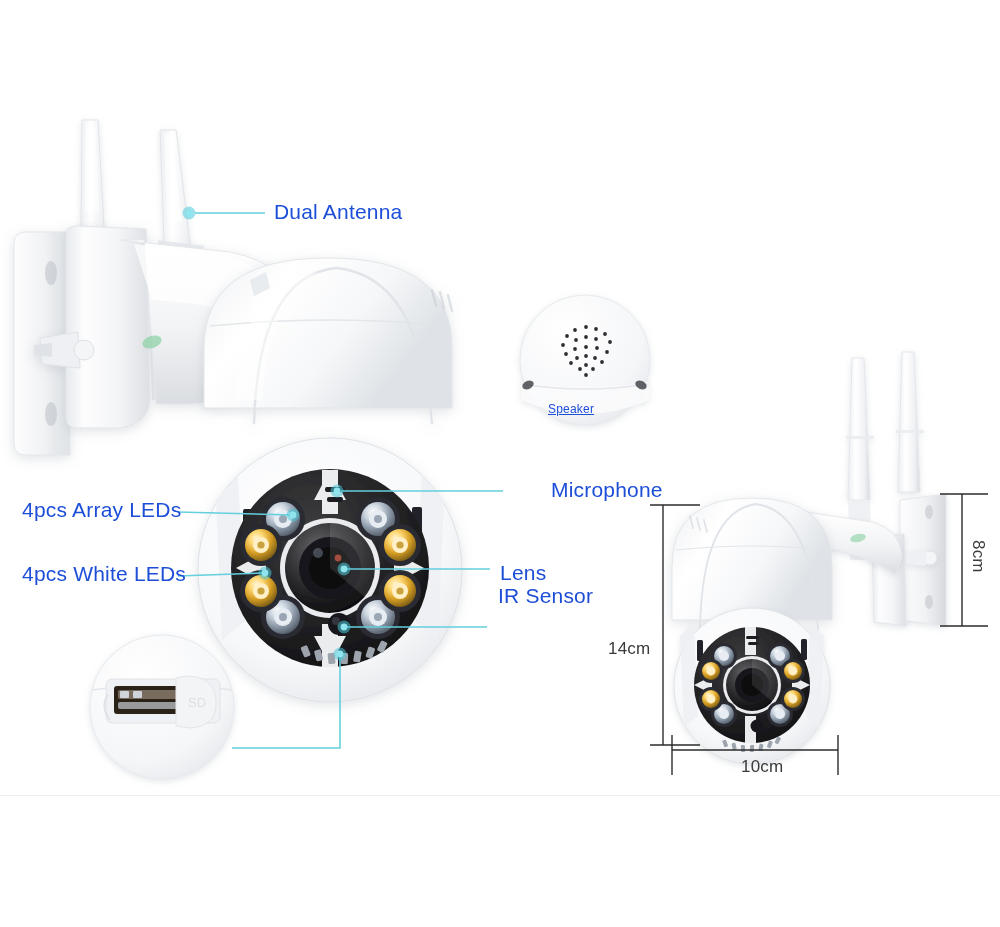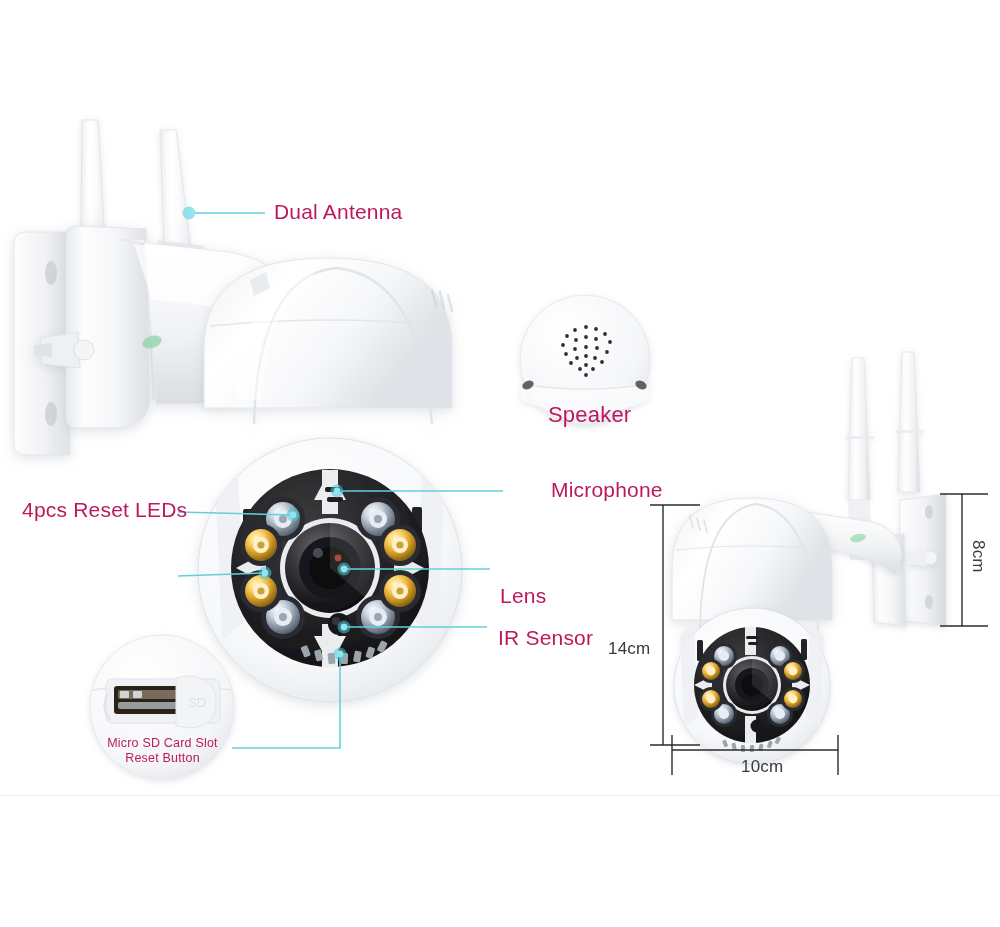--- a/index.html
+++ b/index.html
@@ -7,27 +7,27 @@
     width:1000px;height:927px;background:#ffffff;
     font-family:"Liberation Sans", sans-serif;
     overflow:hidden;position:relative;
   }
   #stage{position:absolute;left:0;top:0;width:1000px;height:927px;}
   .svg-layer{position:absolute;left:0;top:0;width:1000px;height:927px;}
 
   .label{
     position:absolute;
     font-family:"Liberation Sans", sans-serif;
-    color:#be185d;
+    color:#1d4ed8;
     font-weight:300;
     white-space:nowrap;
     letter-spacing:.2px;
   }
   .label.lbl-lg{font-size:21px;}
-  .label.lbl-md{font-size:22px;}
+  .label.lbl-md{font-size:12px;text-decoration:underline;}
   .label.lbl-sm{font-size:12.5px;text-align:center;line-height:15px;}
   .label.dim{font-size:17px;color:#3a3a3a;}
   .label.dim-rot{transform:rotate(90deg);transform-origin:left top;}
 
   .divider{
     position:absolute;left:0;top:795px;width:1000px;height:1px;
     background:#eeeeee;
   }
 </style>
 </head>
@@ -484,35 +484,32 @@
       </g>
       <g>
         <circle cx="340" cy="654" r="6.5" fill="#4cc8d8" opacity=".55"></circle>
         <circle cx="340" cy="654" r="3.4" fill="#8fe4ee"></circle>
       </g>
     </g>
   </svg>
 
   <div class="label lbl-lg" style="left:274px;top:200px;">Dual Antenna</div>
 
-  <div class="label lbl-lg" style="left:22px;top:498px;">4pcs Reset LEDs</div>
-
+  <div class="label lbl-lg" style="left:22px;top:498px;">4pcs Array LEDs</div>
+
+  <div class="label lbl-lg" style="left:22px;top:562px;">4pcs White LEDs</div>
 
   <div class="label lbl-lg" style="left:512px;top:478px;margin-left:39px;">Microphone</div>
 
-  <div class="label lbl-lg" style="left:500px;top:584px;">Lens</div>
-
-  <div class="label lbl-lg" style="left:498px;top:626px;">IR Sensor</div>
+  <div class="label lbl-lg" style="left:500px;top:561px;">Lens</div>
+
+  <div class="label lbl-lg" style="left:498px;top:584px;">IR Sensor</div>
 
   <div class="label lbl-md" style="left:548px;top:402px;">Speaker</div>
 
-  <div class="label lbl-sm" style="left:90px;top:736px;width:145px;">
-    <span>Micro SD Card Slot</span><br>
-    <span>Reset Button</span>
-  </div>
 
   <div class="label dim" style="left:608px;top:615px;margin-top:24px;">14cm</div>
 
   <div class="label dim" style="left:727px;top:757px;margin-left:14px;">10cm</div>
 
   <div class="label dim dim-rot" style="left:988px;top:540px;">8cm</div>
 
   <div class="divider"></div>
 </div>
 

